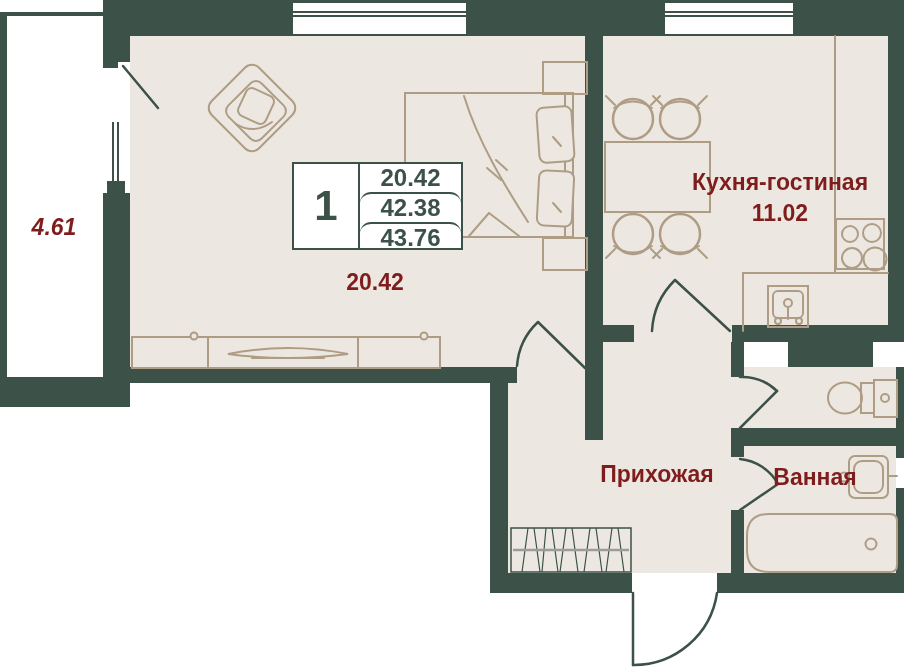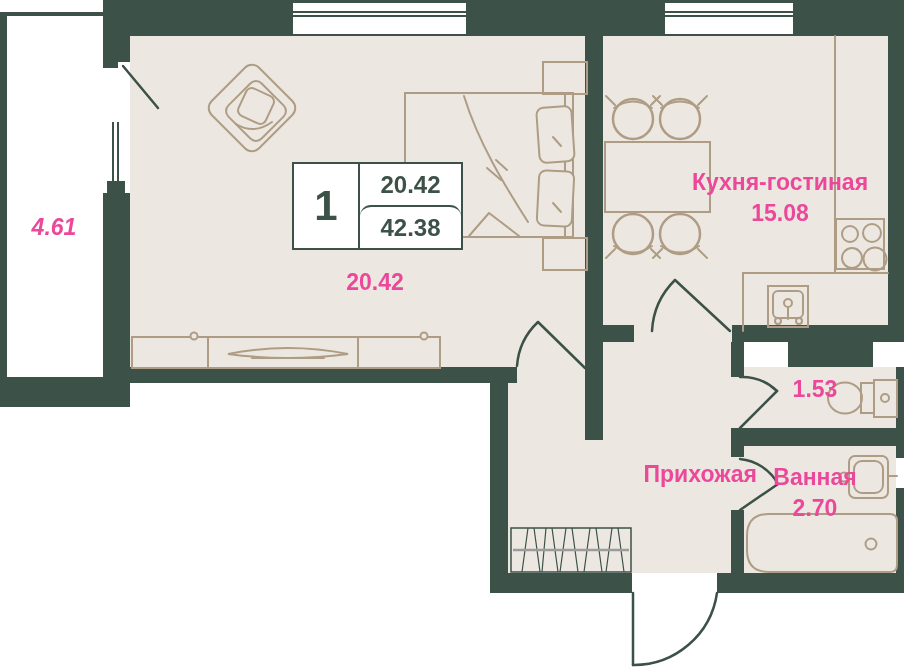--- a/index.html
+++ b/index.html
@@ -3,21 +3,21 @@
 <meta charset="utf-8">
 <style>
   html,body{margin:0;padding:0;background:#fff;}
   #plan{position:relative;width:904px;height:671px;background:#FFFFFF;overflow:hidden;
         font-family:"Liberation Sans",sans-serif;}
   .floor{position:absolute;background:#ECE8E1;}
   .wall{position:absolute;background:#3C5148;}
   .white{position:absolute;background:#FFFFFF;}
   .gline{position:absolute;background:#3C5148;}
   svg.overlay{position:absolute;left:0;top:0;}
-  .label{position:absolute;color:#ec4899;font-weight:700;text-align:center;
+  .label{position:absolute;color:#7f1d1d;font-weight:700;text-align:center;
          font-size:23px;line-height:31px;letter-spacing:0px;}
   .label div{white-space:nowrap;}
   #infotable{position:absolute;left:292px;top:162px;width:171px;height:88px;
              background:#FFFFFF;border:2px solid #3C5148;box-sizing:border-box;
              display:flex;color:#3C5148;font-weight:700;}
   #infotable .left{width:64px;border-right:2px solid #3C5148;display:flex;
                    align-items:center;justify-content:center;font-size:42px;}
   #infotable .right{flex:1;display:flex;flex-direction:column;}
   #infotable .right .cell{flex:1;display:flex;align-items:center;justify-content:center;
                           font-size:24px;}
@@ -205,37 +205,36 @@
         <path d="M 717 593 A 84 84 0 0 1 633 665"></path>
       </g>
     </g>
   </svg>
 
   <div id="infotable">
     <div class="left">1</div>
     <div class="right">
       <div class="cell">20.42</div>
       <div class="cell">42.38</div>
+      <div class="cell">43.76</div>
     </div>
   </div>
 
   <div class="label" style="left:12px;top:212px;width:84px;font-size:23px;font-style:italic;">
     <div>4.61</div>
   </div>
   <div class="label" style="left:275px;top:267px;width:200px;">
     <div>20.42</div>
   </div>
   <div class="label" style="left:668px;top:167px;width:224px;">
     <div>Кухня-гостиная</div>
-    <div>15.08</div>
-  </div>
-  <div class="label" style="left:557px;top:459px;width:200px;text-align:right;">
+    <div>11.02</div>
+  </div>
+  <div class="label" style="left:557px;top:459px;width:200px;">
     <div>Прихожая</div>
   </div>
   <div class="label" style="left:766px;top:374px;width:98px;">
-    <div>1.53</div>
   </div>
   <div class="label" style="left:740px;top:462px;width:150px;">
     <div>Ванная</div>
-    <div>2.70</div>
   </div>
 
 </div>
 
 </body></html>

